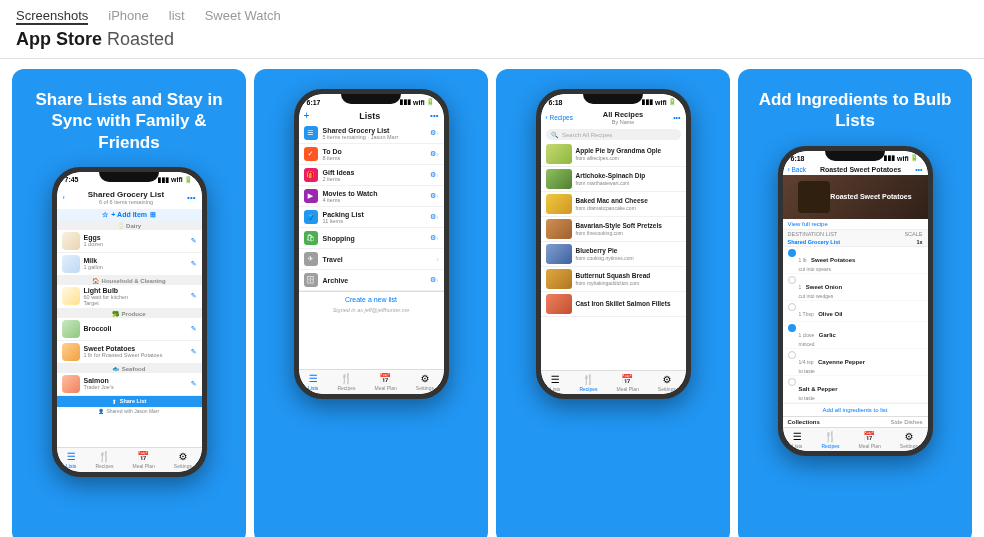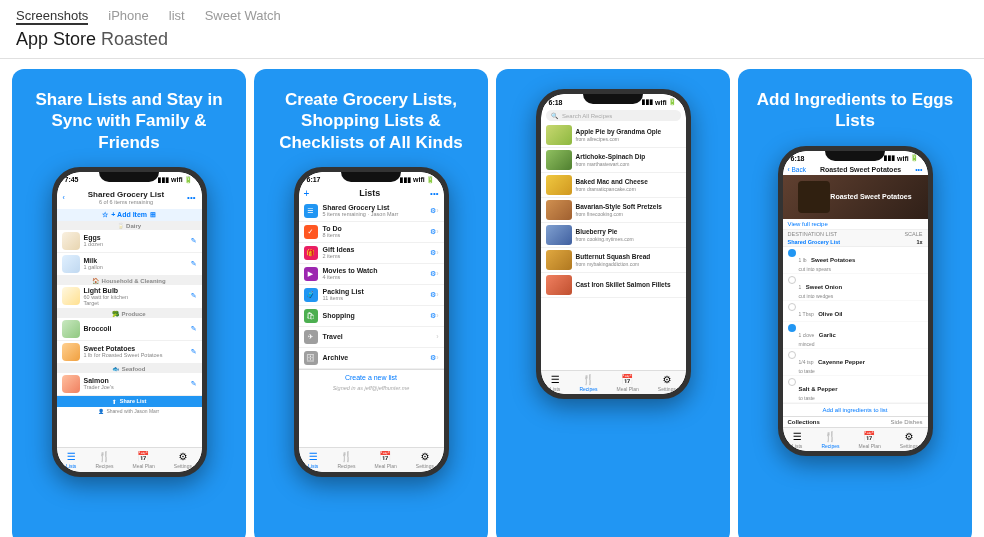--- a/index.html
+++ b/index.html
@@ -29,21 +29,21 @@
     .screenshots-nav .active {
       color: #333;
       border-bottom: 2px solid #333;
       font-weight: 500;
     }
     .app-store-preview {
       font-size: 18px;
       color: #1a1a1a;
     }
     .app-store-preview .app-store {
-      font-weight: 400;
+      font-weight: 700;
     }
     .app-store-preview .preview {
       font-weight: 400;
       color: #555;
     }
 
     
     .screenshots-container {
       display: flex;
       gap: 0;
@@ -539,21 +539,20 @@
           <div class="tab-item">
             <span class="tab-icon">⚙</span>
             <span class="tab-label">Settings</span>
           </div>
         </div>
       </div>
     </div>
   </div>
 
   <div class="screenshot-panel">
-    <div class="panel-title">Create Grocery Lists, Shopping Lists &amp; Checklists of All Kinds</div>
     <div class="phone-frame">
       <div class="phone-screen">
         <div class="phone-notch"></div>
         <div class="status-bar">
           <span class="time">6:17</span>
           <div class="status-icons">
             <span>▮▮▮</span>
             <span>wifi</span>
             <span>🔋</span>
           </div>
@@ -662,20 +661,28 @@
       <div class="phone-screen">
         <div class="phone-notch"></div>
         <div class="status-bar">
           <span class="time">6:18</span>
           <div class="status-icons">
             <span>▮▮▮</span>
             <span>wifi</span>
             <span>🔋</span>
           </div>
         </div>
+        <div class="p3-nav-top">
+          <span class="p3-back">‹ Recipes</span>
+          <div>
+            <div class="p3-title">All Recipes</div>
+            <div class="p3-sub-title">By Name</div>
+          </div>
+          <span class="p3-more">•••</span>
+        </div>
         <div class="search-bar">
           <span>🔍</span>
           <span>Search All Recipes</span>
         </div>
         <div class="recipe-item">
           <div class="recipe-thumb rt-apple"></div>
           <div class="recipe-text">
             <div class="recipe-name">Apple Pie by Grandma Ople</div>
             <div class="recipe-source">from allrecipes.com</div>
           </div>
@@ -737,21 +744,21 @@
           <div class="tab-item">
             <span class="tab-icon">⚙</span>
             <span class="tab-label">Settings</span>
           </div>
         </div>
       </div>
     </div>
   </div>
 
   <div class="screenshot-panel">
-    <div class="panel-title">Add Ingredients to Eggs Lists</div>
+    <div class="panel-title">Add Ingredients to Bulb Lists</div>
     <div class="phone-frame">
       <div class="phone-screen">
         <div class="phone-notch"></div>
         <div class="status-bar">
           <span class="time">6:18</span>
           <div class="status-icons">
             <span>▮▮▮</span>
             <span>wifi</span>
             <span>🔋</span>
           </div>

